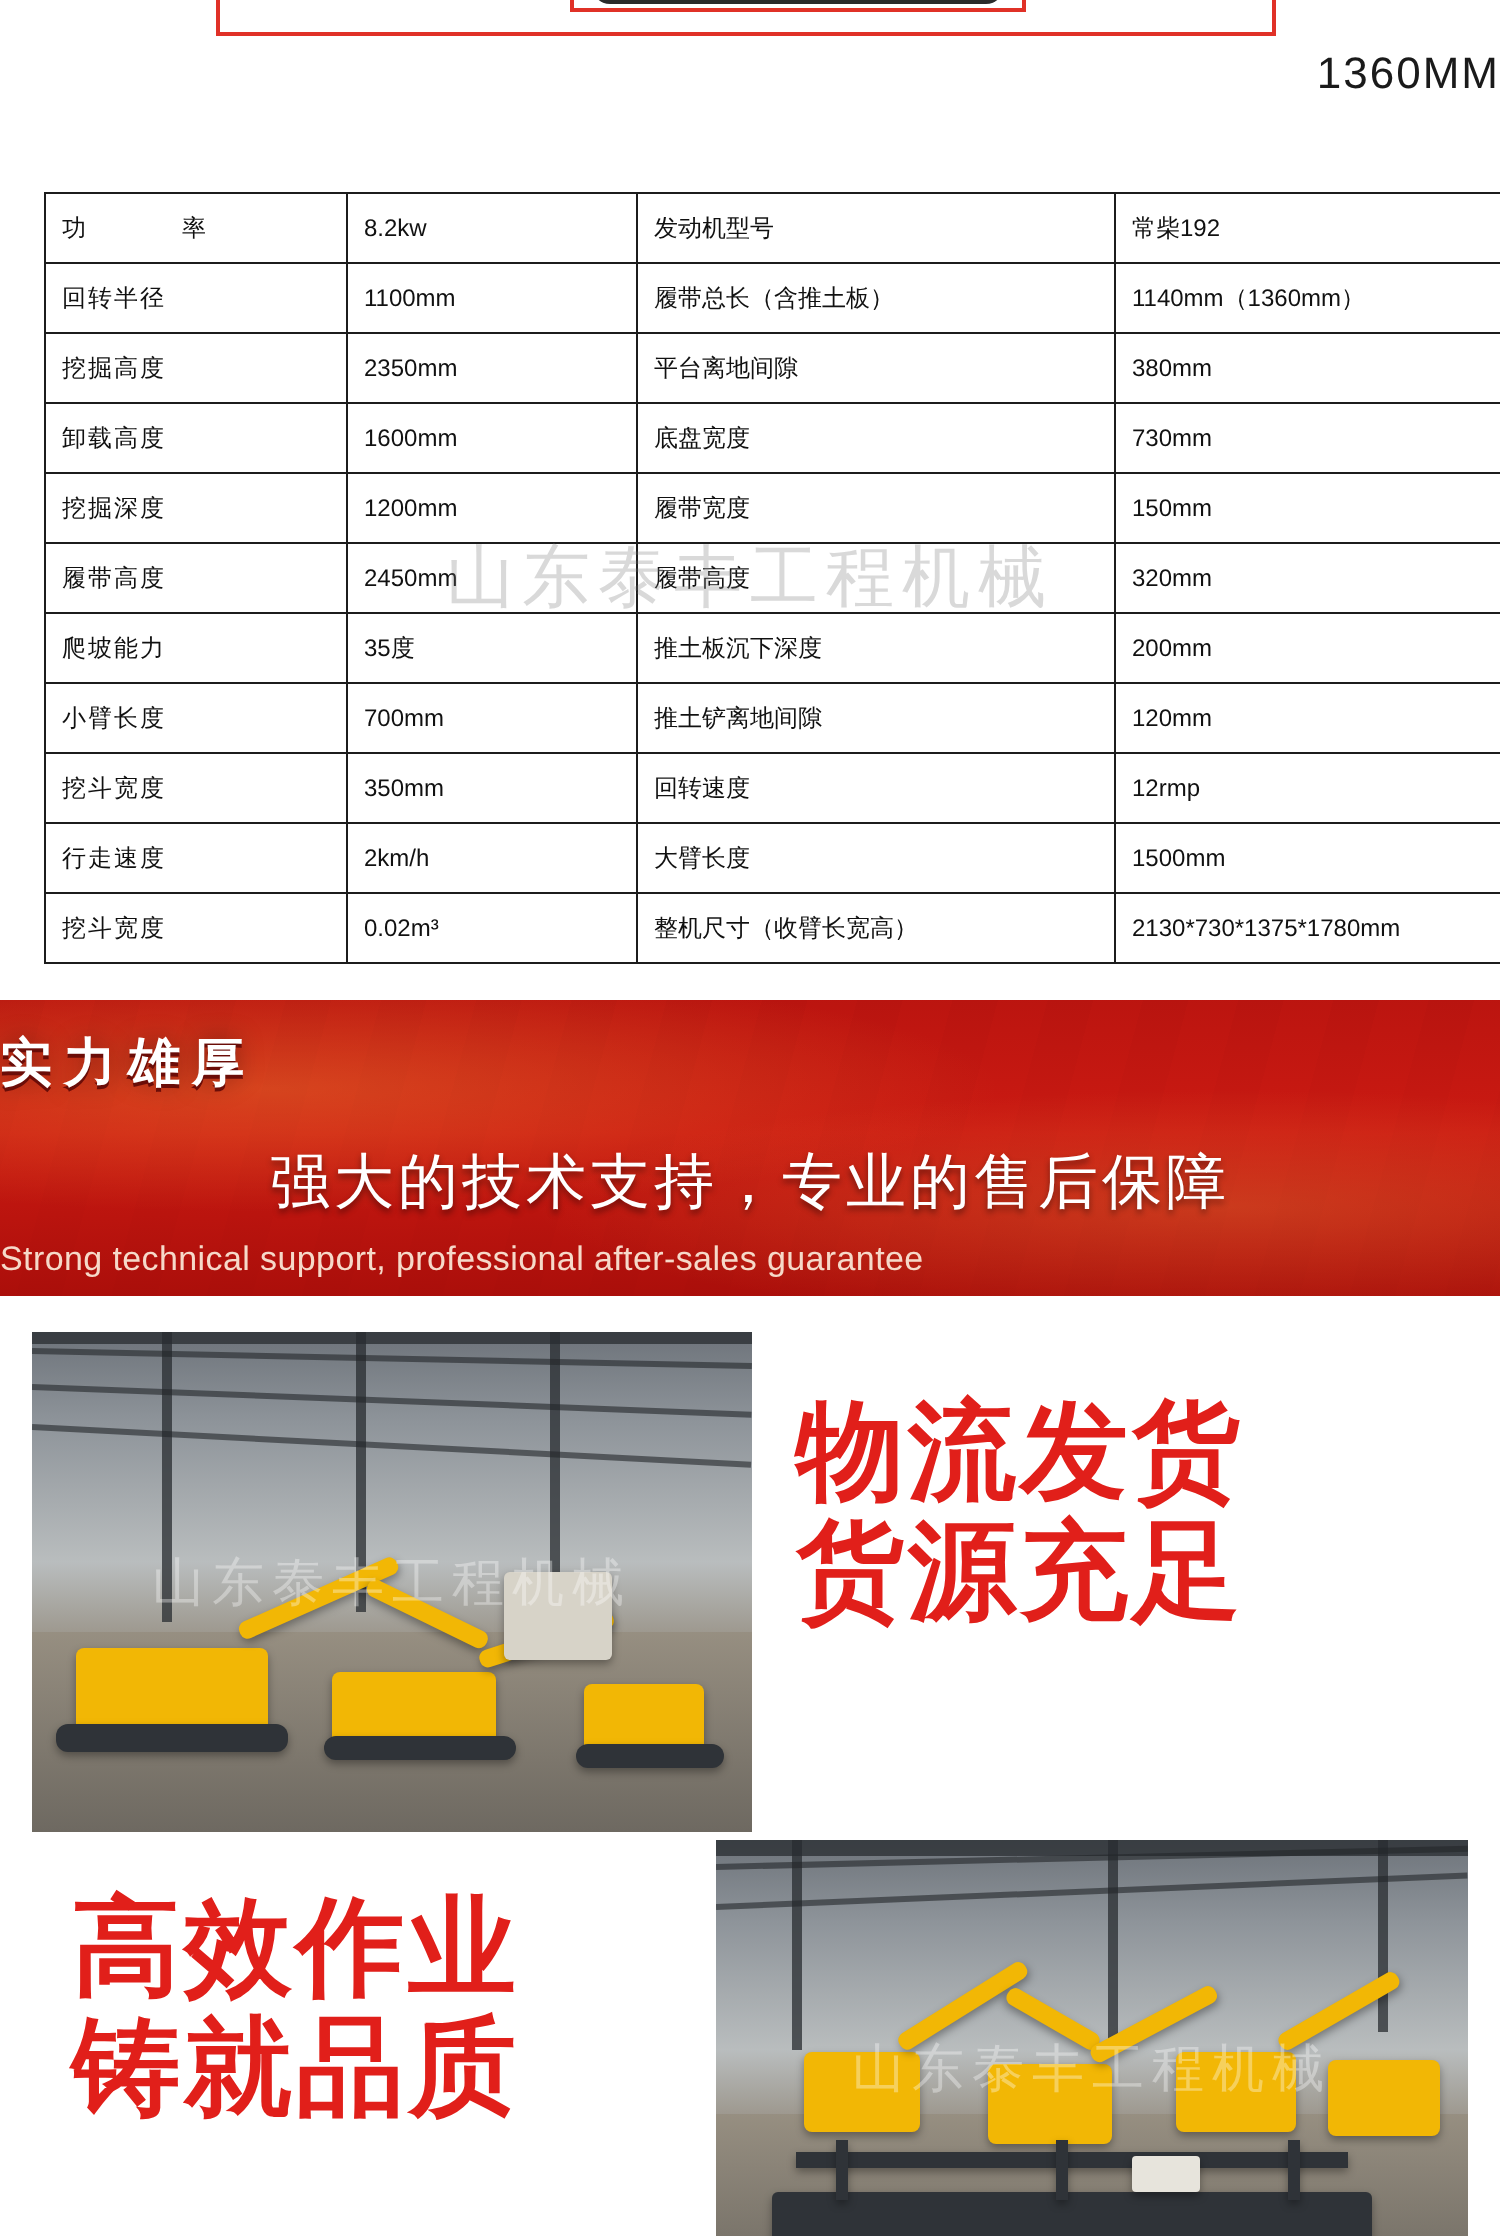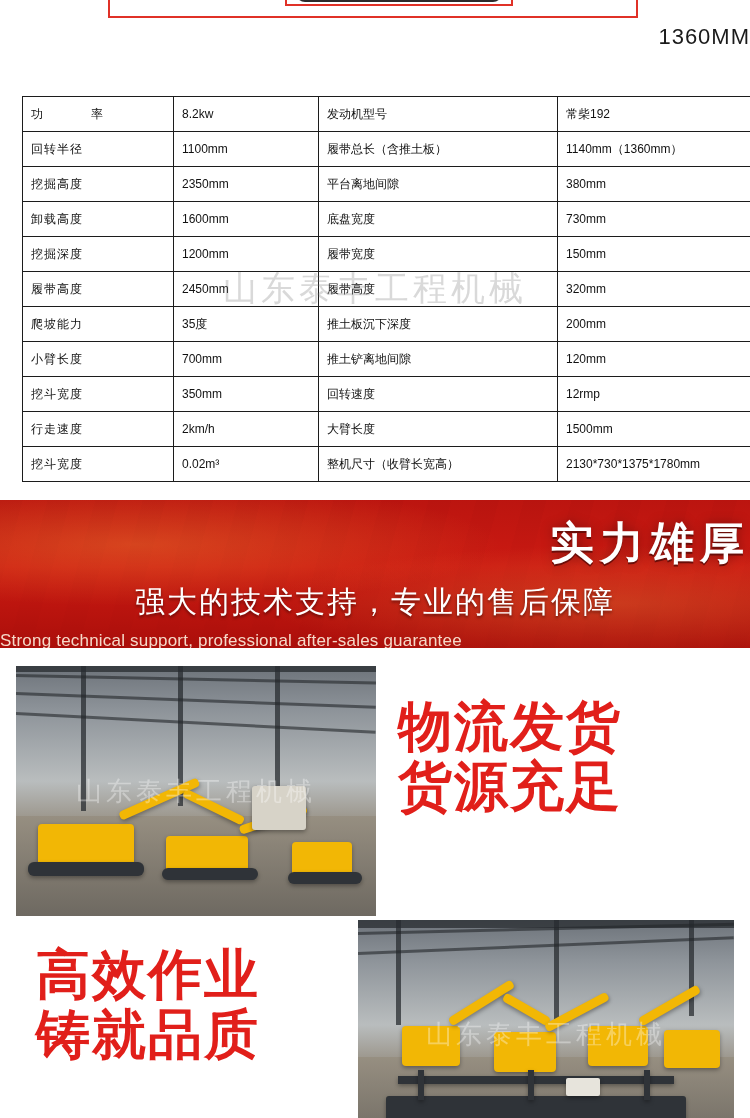--- a/index.html
+++ b/index.html
@@ -124,32 +124,32 @@
   .banner::before {
     content: "";
     position: absolute;
     left: 0; top: 0; width: 100%; height: 100%;
     background:
       radial-gradient(ellipse at 18% 30%, rgba(255,170,60,0.30) 0%, rgba(255,170,60,0) 42%),
       radial-gradient(ellipse at 82% 70%, rgba(255,190,80,0.22) 0%, rgba(255,190,80,0) 40%);
   }
   .banner-title {
     position: relative;
-    text-align: right;
+    text-align: left;
     padding-top: 14px;
-    font-size: 44px;
+    font-size: 26px;
     font-weight: bold;
     color: #ffffff;
     letter-spacing: 6px;
     text-shadow: 0 2px 0 #6b0d08, 0 0 12px rgba(0,0,0,0.35);
   }
   .banner-sub {
     position: relative;
     text-align: center;
-    margin-top: 9px;
+    margin-top: 22px;
     font-size: 30px;
     color: #ffffff;
     letter-spacing: 2px;
     text-shadow: 0 2px 3px rgba(0,0,0,0.45);
   }
   .banner-en {
     position: relative;
     text-align: left;
     margin-top: 8px;
     font-size: 17px;

